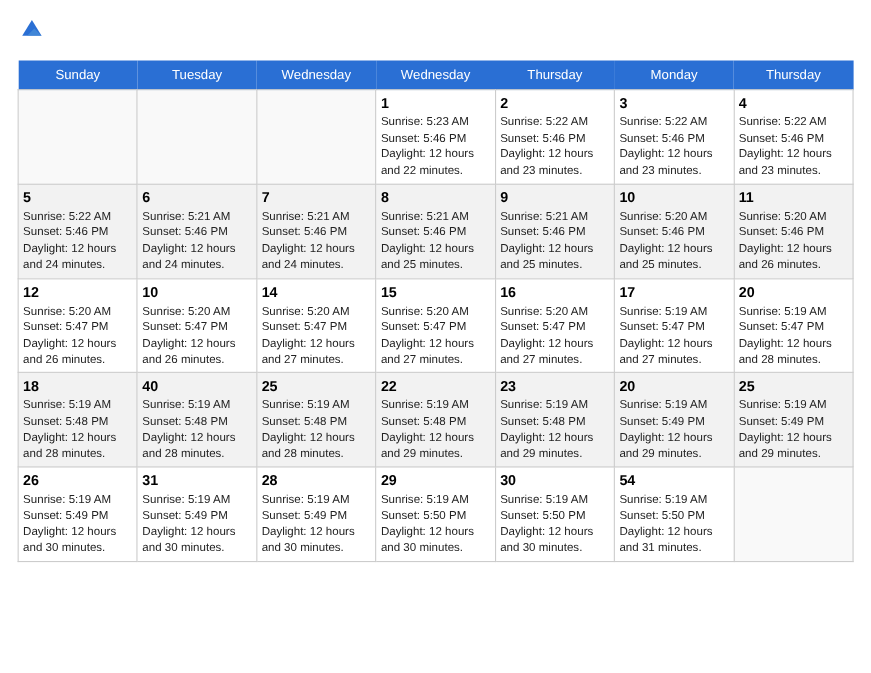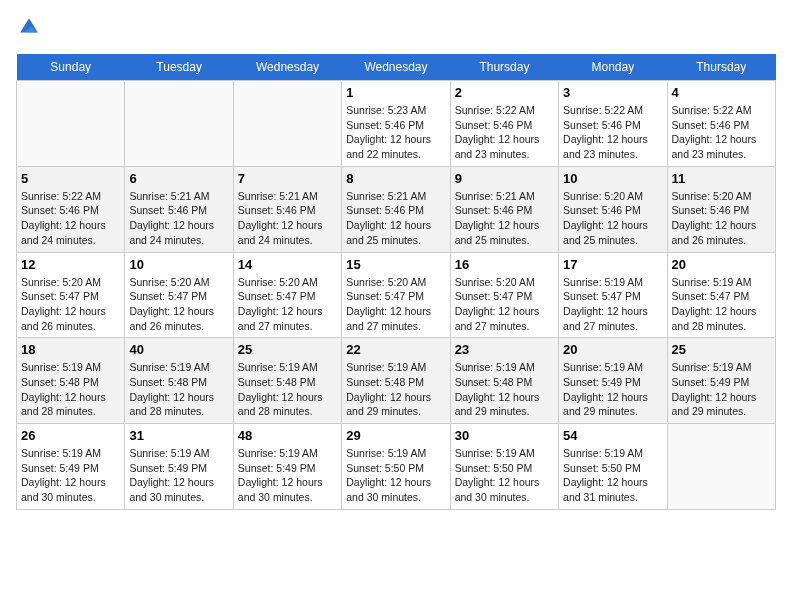--- a/index.html
+++ b/index.html
@@ -311,21 +311,21 @@
 and 30 minutes.</div>
         </td>
         <td>
           <div class="cell-date">31</div>
           <div class="cell-info" style="white-space: pre-line;">Sunrise: 5:19 AM
 Sunset: 5:49 PM
 Daylight: 12 hours
 and 30 minutes.</div>
         </td>
         <td>
-          <div class="cell-date">48</div>
+          <div class="cell-date">28</div>
           <div class="cell-info" style="white-space: pre-line;">Sunrise: 5:19 AM
 Sunset: 5:49 PM
 Daylight: 12 hours
 and 30 minutes.</div>
         </td>
         <td>
           <div class="cell-date">29</div>
           <div class="cell-info" style="white-space: pre-line;">Sunrise: 5:19 AM
 Sunset: 5:50 PM
 Daylight: 12 hours

